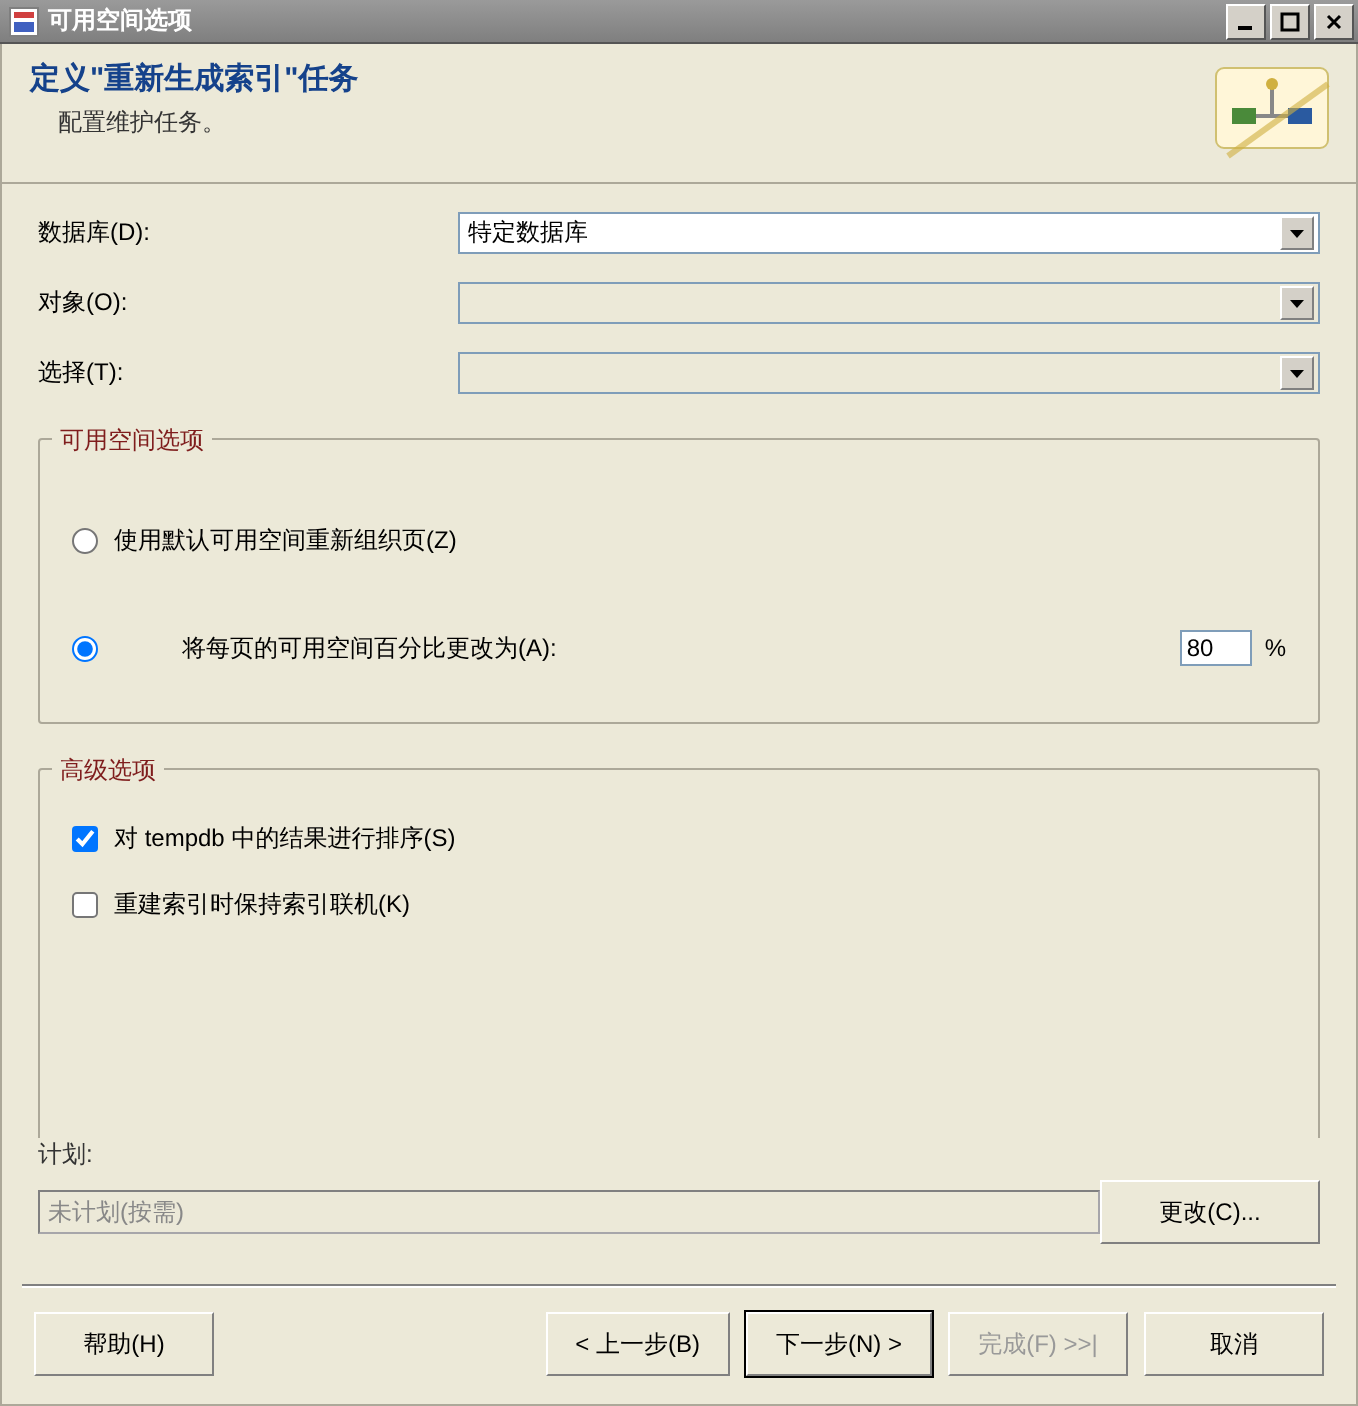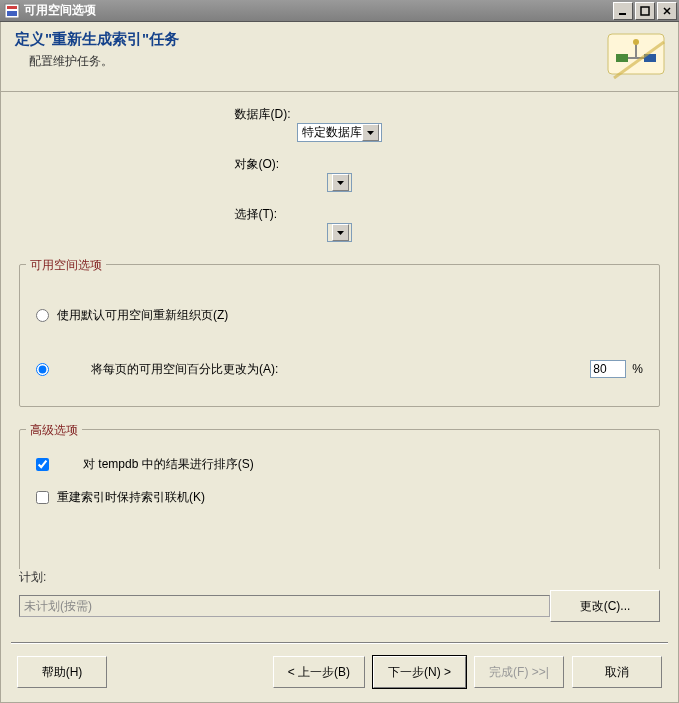--- a/index.html
+++ b/index.html
@@ -85,21 +85,20 @@
   .content {
     flex: 1;
     padding: 14px 18px 8px 18px;
     overflow: hidden;
   }
 
   .row {
     display: flex;
     align-items: center;
     margin-bottom: 14px;
-    flex-direction: column;
   }
   .row .lbl {
     width: 210px;
     color: #000;
   }
   .select {
     flex: 1;
     height: 21px;
     background: #fff;
     border: 1px solid #7f9db9;
@@ -314,21 +313,21 @@
           <span>将每页的可用空间百分比更改为(A):</span>
         </label>
         <input type="text" value="80" style="">
         <span>%</span>
       </div>
     </div>
 
     <div class="group" style="height:220px;">
       <span class="gtitle">高级选项</span>
 
-      <label class="check-row" style="margin-top:0;gap:26px;">
+      <label class="check-row" style="margin-top:0;">
         <input type="checkbox" checked="" style="">
         <span>对 tempdb 中的结果进行排序(S)</span>
       </label>
 
       <label class="check-row">
         <input type="checkbox" style="">
         <span>重建索引时保持索引联机(K)</span>
       </label>
     </div>
   </div>

